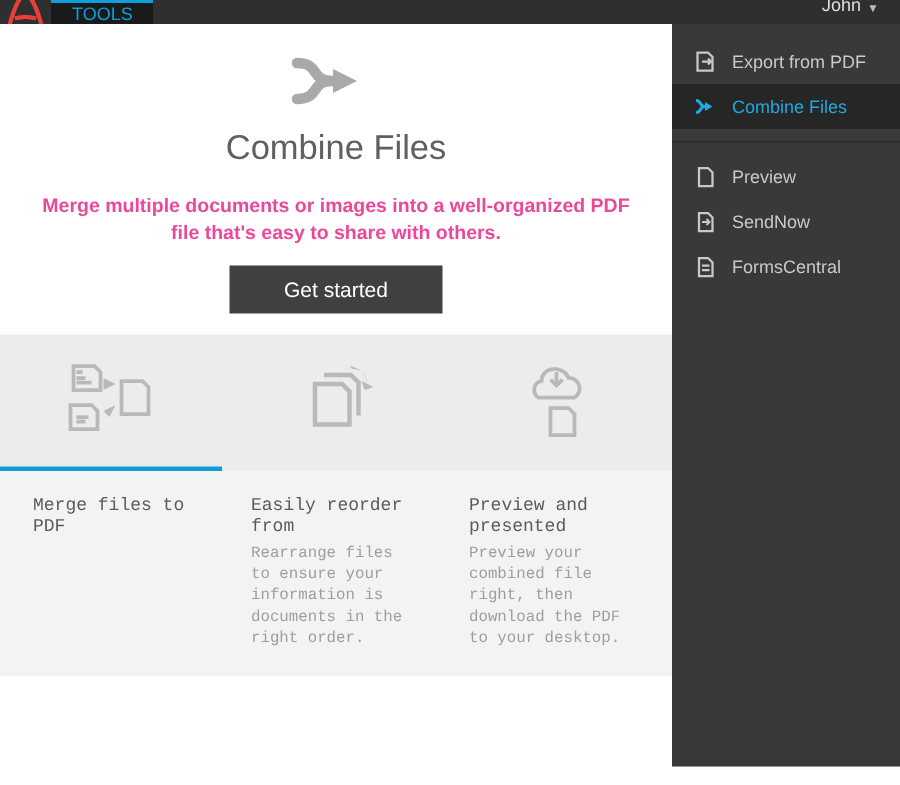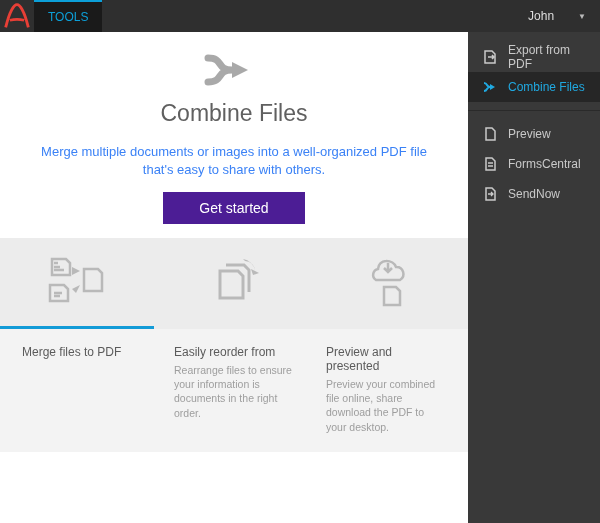--- a/index.html
+++ b/index.html
@@ -1,40 +1,40 @@
 <!DOCTYPE html>
 <html><head>
 <meta charset="utf-8">
 <style>
   html,body{margin:0;padding:0;width:600px;height:523px;font-family:"Helvetica Neue",Arial,sans-serif;overflow:hidden;}
   
-  #topbar{background:#2f2f2f;height:32px;display:flex;align-items:stretch;color:#ddd;font-size:12px;}
+  #topbar{background:#2f2f2f;height:16px;display:flex;align-items:stretch;color:#ddd;font-size:12px;}
   #topbar .logo{width:34px;display:flex;align-items:center;justify-content:center;}
   #topbar .tab{padding:0 14px;display:flex;align-items:center;cursor:pointer;}
   #topbar .tab.active{background:#1a1a1a;border-top:2px solid #0c9fd8;color:#0c9fd8;font-weight:500;}
-  #topbar .user{margin-left:auto;padding:10px 14px;display:flex;align-items:center;gap:24px;cursor:pointer;}
+  #topbar .user{margin-left:auto;padding:10px 14px;display:flex;align-items:flex-end;gap:4px;cursor:pointer;}
   #topbar .chev{font-size:8px;opacity:.8;}
   
   #app{display:flex;height:calc(523px - 28px);}
   #main{flex:1;background:#fff;display:flex;flex-direction:column;}
-  #side{width:132px;background:#393939;color:#c9c9c9;font-size:12px;padding-top:10px;}
+  #side{width:152px;background:#393939;color:#c9c9c9;font-size:12px;padding-top:10px;}
   
   #hero{text-align:center;padding:18px 28px 14px 28px;}
   #hero h1{font-size:23px;font-weight:300;color:#606060;margin:6px 0 4px 0;}
-  #hero p{font-size:13px;color:#3b82f6;line-height:1.35;margin:16px 0 14px 0;font-weight:400;}
-  #getstarted{display:inline-block;background:#4c1d95;color:#fff;font-size:14px;padding:8px 36px;cursor:pointer;font-weight:300;}
+  #hero p{font-size:13px;color:#ec4899;line-height:1.35;margin:16px 0 14px 0;font-weight:700;}
+  #getstarted{display:inline-block;background:#404040;color:#fff;font-size:14px;padding:8px 36px;cursor:pointer;font-weight:300;}
   
   #strip{background:#ececec;display:flex;justify-content:space-around;align-items:center;height:88px;}
   #strip .featicon{width:33%;display:flex;justify-content:center;color:#b9b9b9;}
   #strip svg{width:64px;height:58px;}
   
   #progress{height:3px;background:#ececec;}
   #progress .seg{height:3px;background:#139bd7;width:33%;}
   
-  #features{background:#f3f3f3;display:flex;padding:16px 22px 18px 22px;gap:32px;flex:0 0 auto;}
+  #features{background:#f3f3f3;display:flex;padding:16px 22px 18px 22px;gap:32px;flex:0 0 auto;font-family:Liberation Mono, monospace;}
   .feat{flex:1;}
   .feat h2{font-size:12px;color:#5b5b5b;margin:0 0 4px 0;font-weight:500;}
   .feat p{font-size:10.5px;color:#9e9e9e;margin:0;line-height:1.35;}
   #mainrest{flex:1;background:#fff;}
   
   .side-item{display:flex;align-items:center;gap:10px;height:30px;padding:0 12px 0 14px;cursor:pointer;}
   .side-item.active{background:#262626;color:#20a9e1;}
   .side-item .ico{width:16px;height:16px;flex:0 0 16px;}
   .side-sep{height:1px;background:#2a2a2a;margin:8px 0;}
   .side-item svg{width:16px;height:16px;}
@@ -111,21 +111,21 @@
     <div id="features">
       <div class="feat">
         <h2>Merge files to PDF</h2>
       </div>
       <div class="feat">
         <h2>Easily reorder from</h2>
         <p>Rearrange files to ensure your information is documents in the right order.</p>
       </div>
       <div class="feat">
         <h2>Preview and presented</h2>
-        <p>Preview your combined file online, share download the PDF to your desktop.</p>
+        <p>Preview your combined file right, then download the PDF to your desktop.</p>
       </div>
     </div>
     <div id="mainrest"></div>
   </div>
 
   <div id="side">
     <div class="side-item">
       <span class="ico"><svg viewBox="0 0 16 16">
             <path d="M3 2 h7 l3 3 v9 h-10z" fill="none" stroke="currentColor" stroke-width="1.5"></path>
             <path d="M6 8 h6 m-2 -2 l2 2 l-2 2" fill="none" stroke="currentColor" stroke-width="1.5"></path>
@@ -141,25 +141,25 @@
     </div>
     <div class="side-sep"></div>
     <div class="side-item">
       <span class="ico"><svg viewBox="0 0 16 16">
             <path d="M4 2 h6 l3 3 v9 h-9 z" fill="none" stroke="currentColor" stroke-width="1.5"></path>
           </svg></span>
       <span>Preview</span>
     </div>
     <div class="side-item">
       <span class="ico"><svg viewBox="0 0 16 16">
-            <path d="M4 2 h6 l3 3 v9 h-9 z M6 7 h5 M6 10 h5" fill="none" stroke="currentColor" stroke-width="1.5"></path>
-          </svg></span>
-      <span>FormsCentral</span>
-    </div>
-    <div class="side-item">
-      <span class="ico"><svg viewBox="0 0 16 16">
             <path d="M4 2 h6 l3 3 v9 h-9 z" fill="none" stroke="currentColor" stroke-width="1.5"></path>
             <path d="M6 8 l5 0 m-2 -2 l2 2 l-2 2" fill="none" stroke="currentColor" stroke-width="1.3"></path>
           </svg></span>
       <span>SendNow</span>
     </div>
+    <div class="side-item">
+      <span class="ico"><svg viewBox="0 0 16 16">
+            <path d="M4 2 h6 l3 3 v9 h-9 z M6 7 h5 M6 10 h5" fill="none" stroke="currentColor" stroke-width="1.5"></path>
+          </svg></span>
+      <span>FormsCentral</span>
+    </div>
   </div>
 </div>
 
 </body></html>

